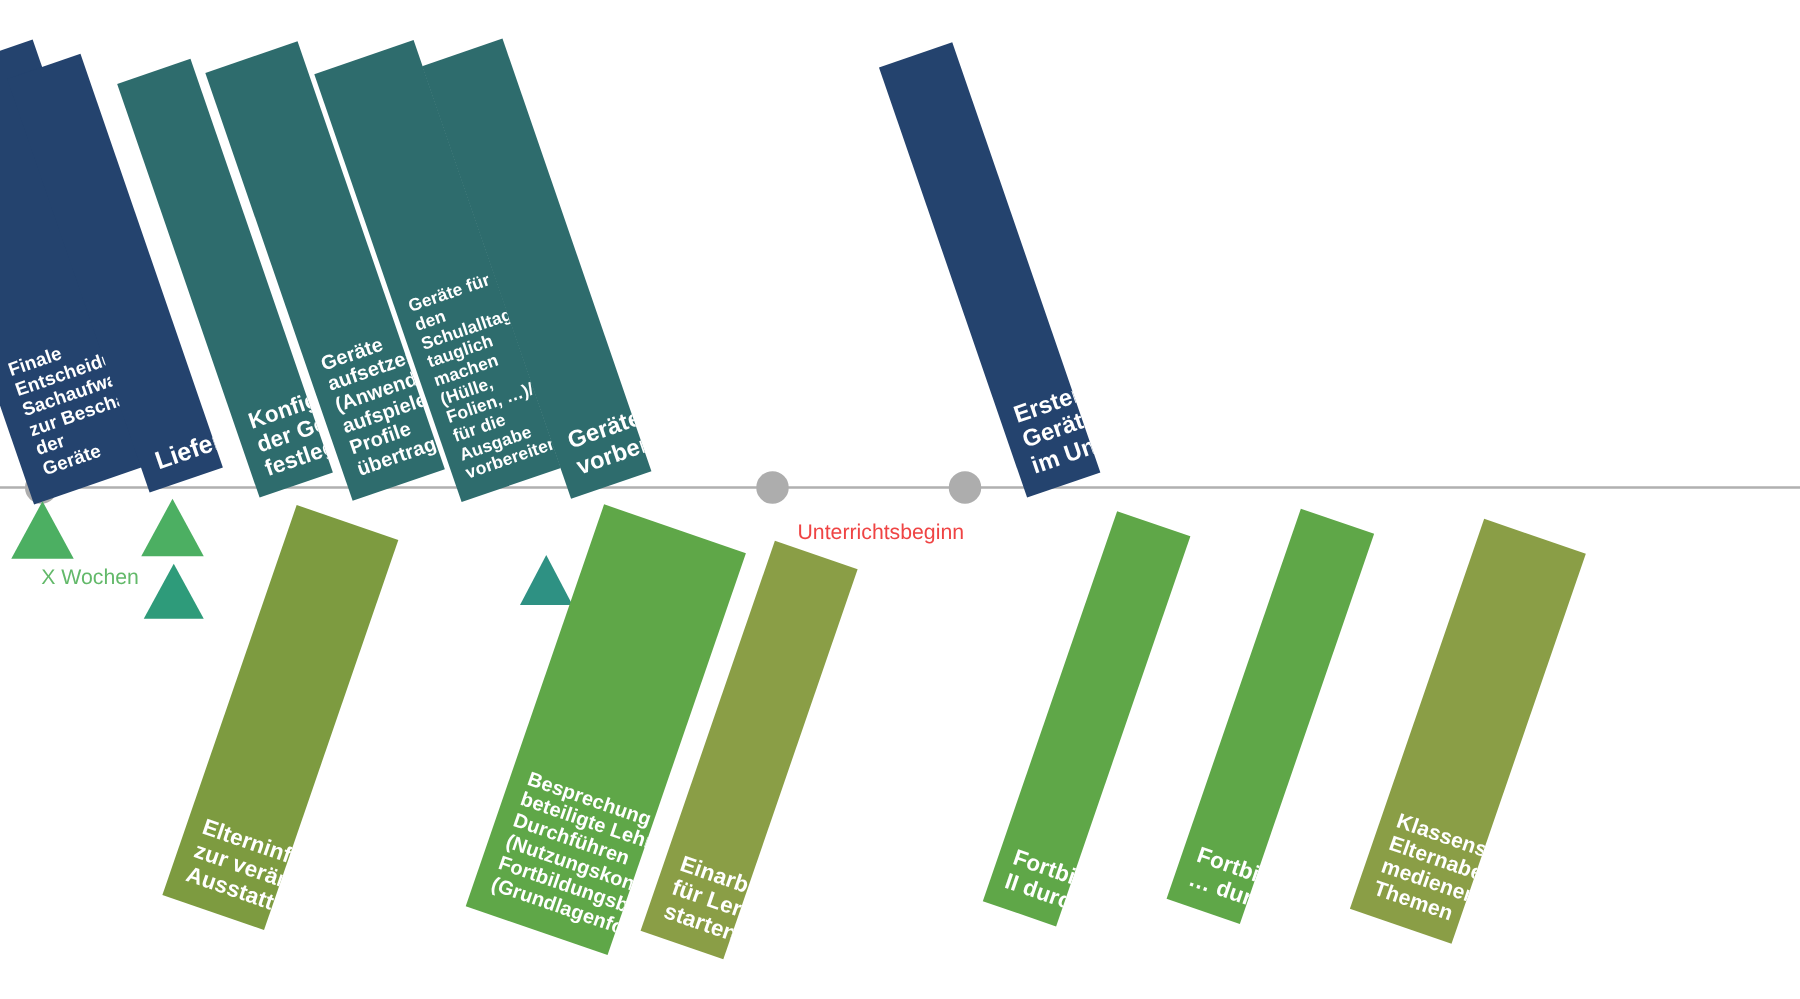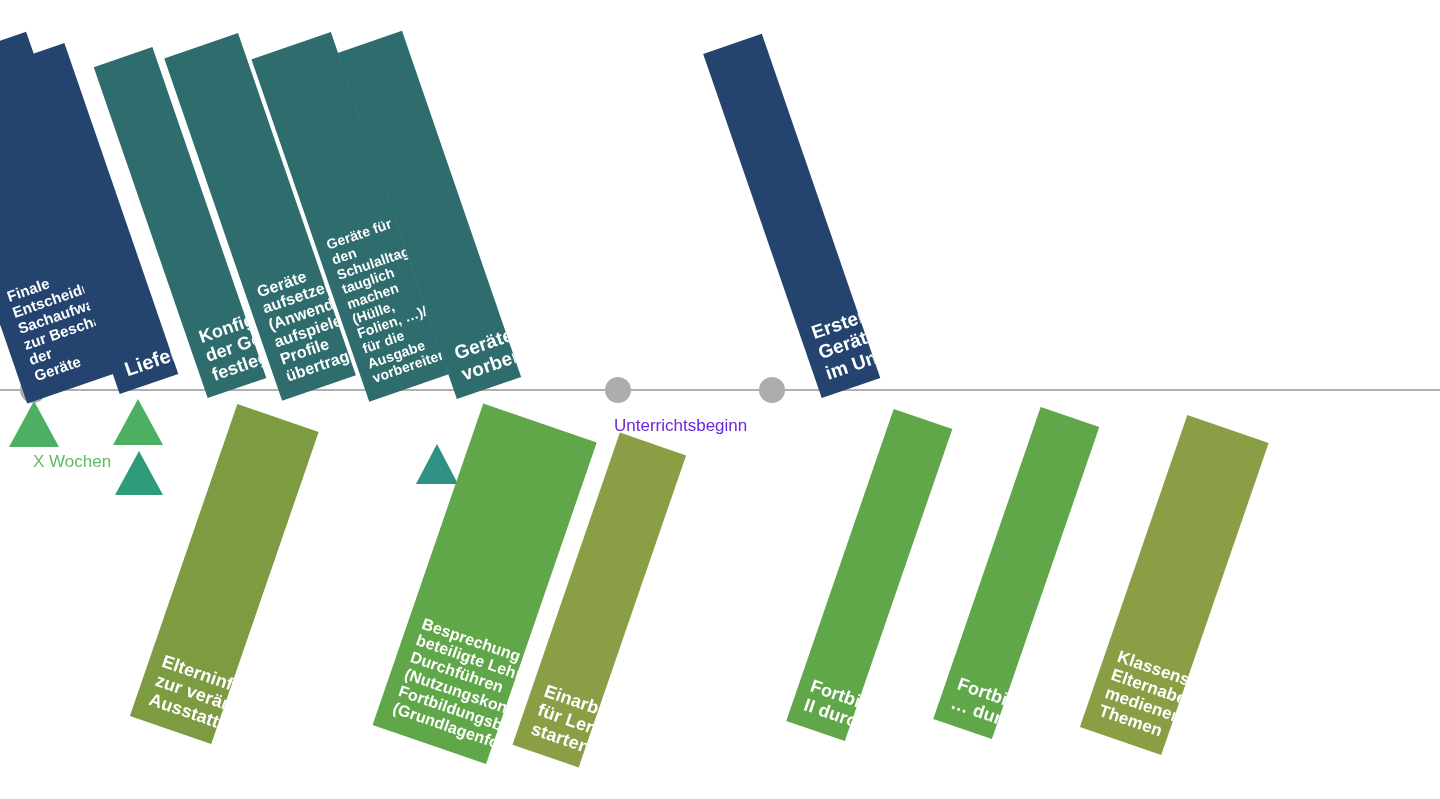--- a/index.html
+++ b/index.html
@@ -70,21 +70,21 @@
 
   
   .note {
     position: absolute;
     white-space: nowrap;
     font-size: 17px;
     line-height: 1;
   }
   .note-wochen-1 { color: #63b96a; }
   .note-wochen-2 { color: #4e9f91; }
-  .note-beginn  { color: #6d28d9; }
+  .note-beginn  { color: #ef4444; margin-left: 24px; }
 </style>
 </head>
 <body>
 
 <div id="stage">
 
   <div class="axis-line"></div>
   <div class="axis-dot" style="left:33px; top:390px;"></div>
   <div class="axis-dot" style="left:618px; top:390px;"></div>
   <div class="axis-dot" style="left:772px; top:390px;"></div>

